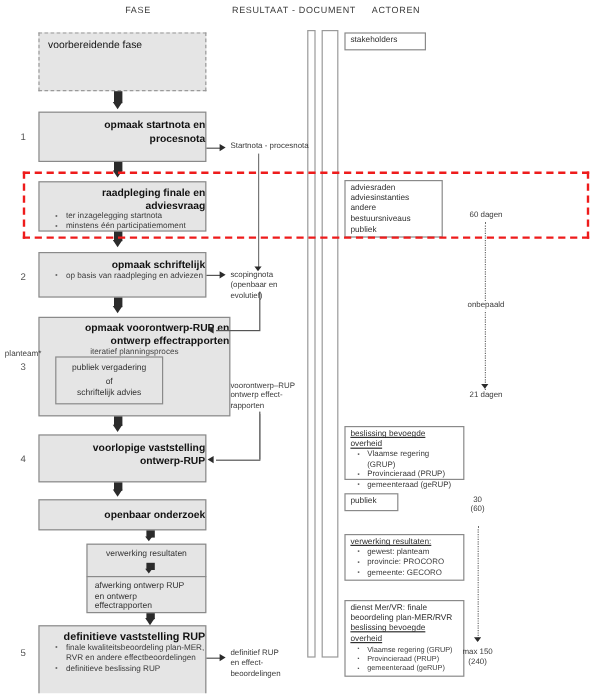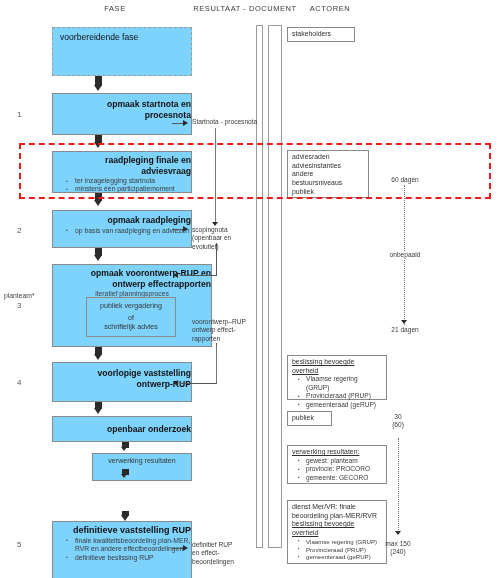--- a/index.html
+++ b/index.html
@@ -23,23 +23,22 @@
     font-size:7.5px;
     letter-spacing:.55px;
     color:#3a3a3a;
     text-align:center;
     white-space:nowrap;
   }
 
   
   .box{
     border:1px solid #8a8a8a;
-    background:#7dd3fc;
+    background:#e5e5e5;
     box-sizing:border-box;
-    margin-left:20px;
   }
   .box.dashed{border:1px dashed #9a9a9a;}
   .box-title{
     font-weight:bold;
     font-size:8.6px;
     color:#111;
     line-height:10.5px;
     padding:3px 0 0 7px;
     text-align:right;
   }
@@ -209,21 +208,21 @@
     <ul class="bul tight">
       <li>ter inzagelegging startnota</li>
       <li>minstens één participatiemoment</li>
     </ul>
   </div>
 
   <div class="abs fat-arrow" style="left:95px;top:193px;height:8px;"></div>
   <div class="abs arrow-down" style="left:94px;top:200px;"></div>
 
   <div class="abs box" style="left:32px;top:210px;width:140px;height:38px;">
-    <div class="box-title" style="padding-top:4px;">opmaak raadpleging</div>
+    <div class="box-title" style="padding-top:4px;">opmaak schriftelijk</div>
     <ul class="bul">
       <li>op basis van raadpleging en adviezen</li>
     </ul>
   </div>
   <div class="abs step-num" style="left:17px;top:226px;">2</div>
 
   <div class="abs fat-arrow" style="left:95px;top:248px;height:8px;"></div>
   <div class="abs arrow-down" style="left:94px;top:255px;"></div>
 
   <div class="abs box" style="left:32px;top:264px;width:160px;height:83px;">
@@ -256,20 +255,25 @@
   <div class="abs fat-arrow" style="left:122px;top:442px;height:6px;"></div>
   <div class="abs arrow-down small" style="left:121px;top:447px;"></div>
 
   <div class="abs box" style="left:72px;top:453px;width:100px;height:28px;">
     <div class="plain-text center" style="padding-top:3px;">verwerking resultaten</div>
   </div>
 
   <div class="abs fat-arrow" style="left:122px;top:469px;height:6px;"></div>
   <div class="abs arrow-down small" style="left:121px;top:474px;"></div>
 
+  <div class="abs box" style="left:72px;top:480px;width:100px;height:31px;">
+    <div class="plain-text" style="padding:3px 0 0 6px;line-height:8.6px;">afwerking ontwerp RUP</div>
+    <div class="plain-text" style="padding:0 0 0 6px;line-height:8.6px;">en ontwerp</div>
+    <div class="plain-text" style="padding:0 0 0 6px;line-height:8.6px;">effectrapporten</div>
+  </div>
 
   <div class="abs fat-arrow" style="left:122px;top:511px;height:5px;"></div>
   <div class="abs arrow-down" style="left:121px;top:515px;"></div>
 
   <div class="abs box" style="left:32px;top:521px;width:140px;height:69px;">
     <div class="box-title" style="padding-top:3px;font-size:9px;">definitieve vaststelling RUP</div>
     <ul class="bul">
       <li>finale kwaliteitsbeoordeling plan-MER, RVR en andere effectbeoordelingen</li>
       <li>definitieve beslissing RUP</li>
     </ul>

